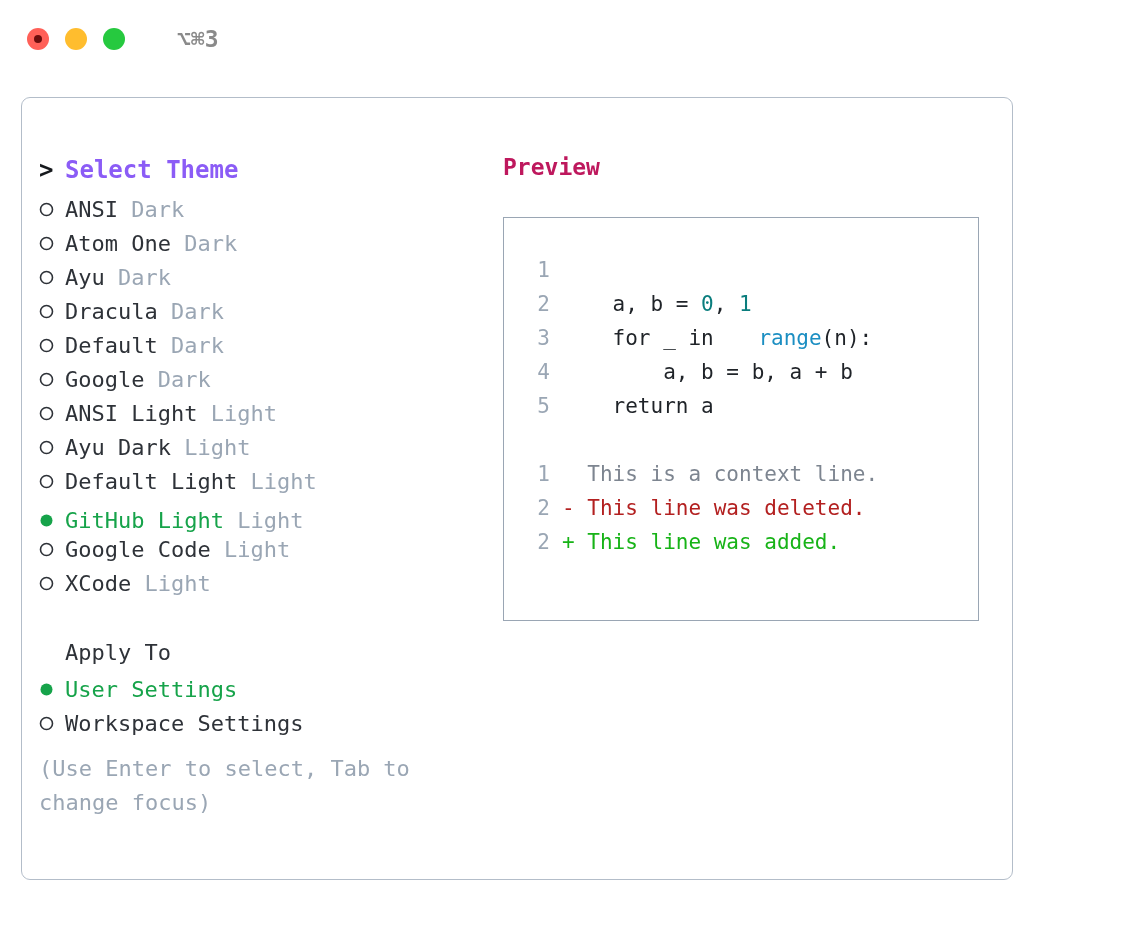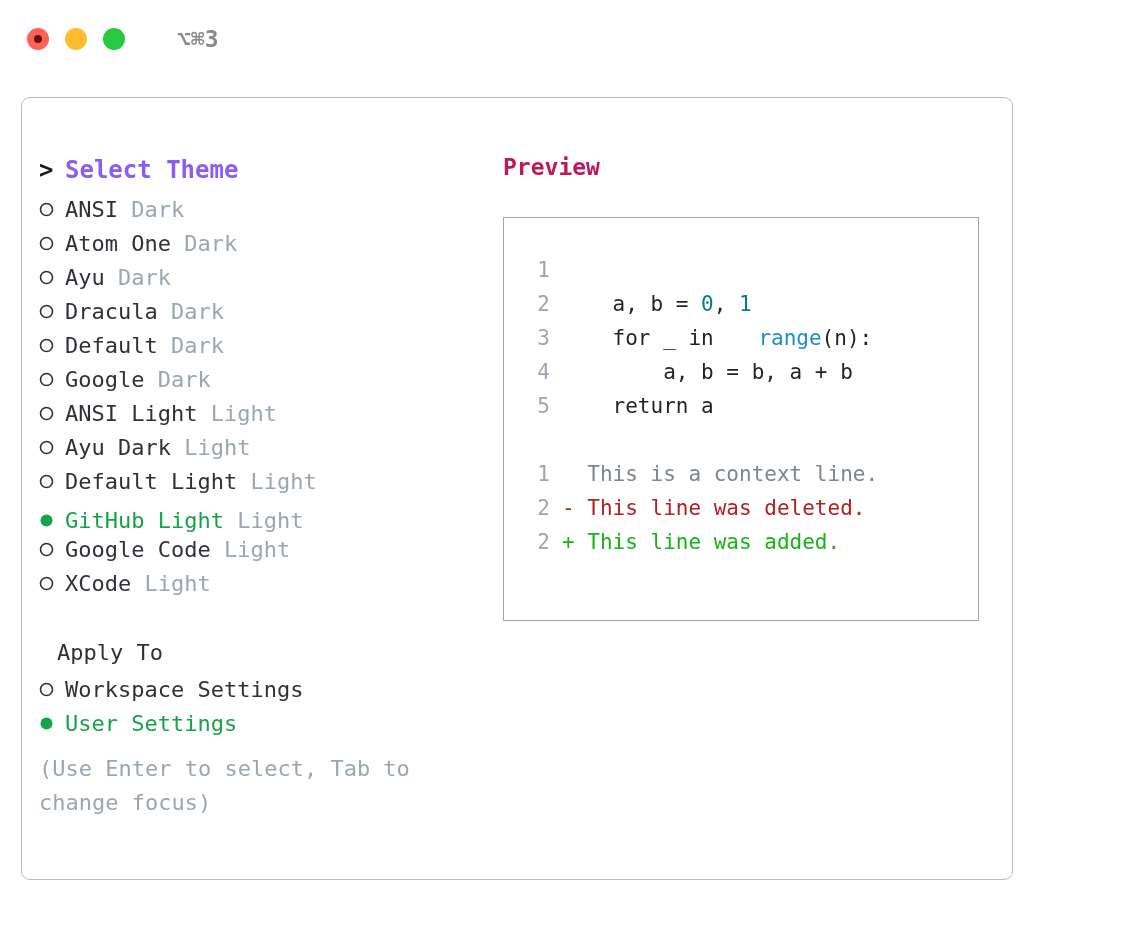--- a/index.html
+++ b/index.html
@@ -141,21 +141,21 @@
     line-height: 34px;
     white-space: pre;
   }
 
   .spacer-lg { height: 38px; }
 
   .apply-label {
     font-size: 22px;
     color: #2e3238;
     line-height: 34px;
-    margin-left: 18px;
+    margin-left: 26px;
     white-space: pre;
   }
   .apply-name {
     font-size: 22px;
     color: #2e3238;
     line-height: 34px;
     white-space: pre;
   }
   .apply-name.selected { color: #16a34a; }
 
@@ -283,25 +283,25 @@
           </div>
 
         <div class="spacer-lg"></div>
 
         <div class="row">
           <span class="apply-label">Apply To</span>
         </div>
 
         <div id="apply-list">
             <div class="row"><span class="bullet"><svg width="15" height="15" viewBox="0 0 15 15">
-                  <circle cx="7.5" cy="7.5" r="6" fill="none" stroke="#2e3238" stroke-width="1.6"></circle>
-                </svg></span><span class="apply-name">Workspace Settings</span></div>
-            <div class="row"><span class="bullet"><svg width="15" height="15" viewBox="0 0 15 15">
                   <circle cx="7.5" cy="7.5" r="6" fill="#16a34a"></circle>
                 </svg></span><span class="apply-name selected">User Settings</span></div>
+            <div class="row"><span class="bullet"><svg width="15" height="15" viewBox="0 0 15 15">
+                  <circle cx="7.5" cy="7.5" r="6" fill="none" stroke="#2e3238" stroke-width="1.6"></circle>
+                </svg></span><span class="apply-name">Workspace Settings</span></div>
           </div>
 
         <div class="hint">(Use Enter to select, Tab to change focus)</div>
       </div>
 
       <div class="right-col">
         <div class="preview-title">Preview</div>
 
         <div class="preview-box">
           <div id="code-block">

